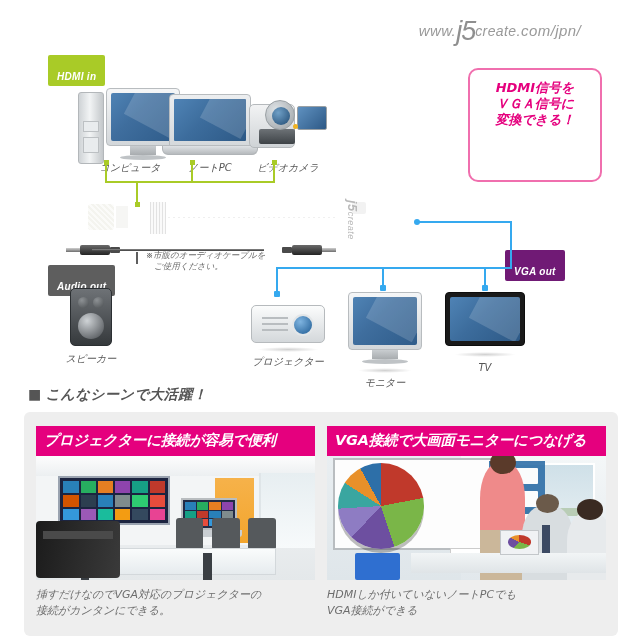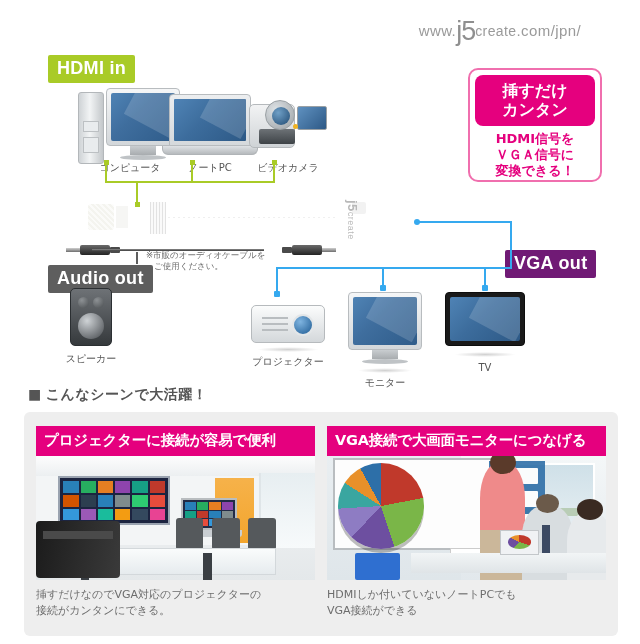--- a/index.html
+++ b/index.html
@@ -2,35 +2,35 @@
 <html><head>
 <meta charset="utf-8">
 <style>
   * { box-sizing: border-box; margin: 0; padding: 0; }
   html, body {
     width: 640px; height: 644px;
     background: #ffffff;
     font-family: "Liberation Sans", "DejaVu Sans", sans-serif;
     overflow: hidden;
   }
-  #page { position: relative; width: 595px; height: 644px; background:#fff; }
+  #page { position: relative; width: 595px; height: 644px; background:#fff;font-style:italic; }
 
   
   .site-url {
     position: absolute; right: 14px; top: 16px;
     font-size: 15px; color: #9a9a9a; letter-spacing: .4px;
     white-space: nowrap;
   }
   .site-url .big { font-size: 27px; color:#8f8f8f; font-weight:300; vertical-align:-4px; letter-spacing:-1px; }
   .site-url .mid { font-size: 14px; }
 
   
   .badge {
-    position:absolute; color:#fff; font-weight:bold; font-size:18px;
-    padding:3px 9px 4px 9px; border-radius:2px; letter-spacing:.3px;
+    position:absolute; color:#fff; font-weight:bold; font-size:10px;
+    padding:16px 9px 4px 9px; border-radius:2px; letter-spacing:.3px;
     white-space:nowrap;
   }
   .badge-hdmi { left:48px; top:55px; background:#a9cb27; }
   .badge-vga  { left:505px; top:250px; background:#701a75; }
   .badge-audio{ left:48px; top:265px; background:#5e5e5e; }
 
   
   .dev { position:absolute; text-align:center; }
   .dev .cap { font-size:10px; color:#555; margin-top:3px; white-space:nowrap;
               font-family:"DejaVu Sans", sans-serif; }
@@ -435,24 +435,20 @@
           <div class="scr"></div>
         </div>
       <div class="mon-stand"></div>
         <div class="mon-base"></div>
     </div>
     <div class="shadow" style="width:54px;"></div>
     <div class="cap">モニター</div>
   </div>
 
   <div class="callout">
-    <div class="cap">
-      <div>挿すだけ</div>
-      <div>カンタン</div>
-    </div>
     <div class="body">
       <div>HDMI信号を</div>
       <div>ＶＧＡ信号に</div>
       <div>変換できる！</div>
     </div>
   </div>
 
   <div class="sec-title">
     <span class="sq">■</span><span>こんなシーンで大活躍！</span>
   </div>

